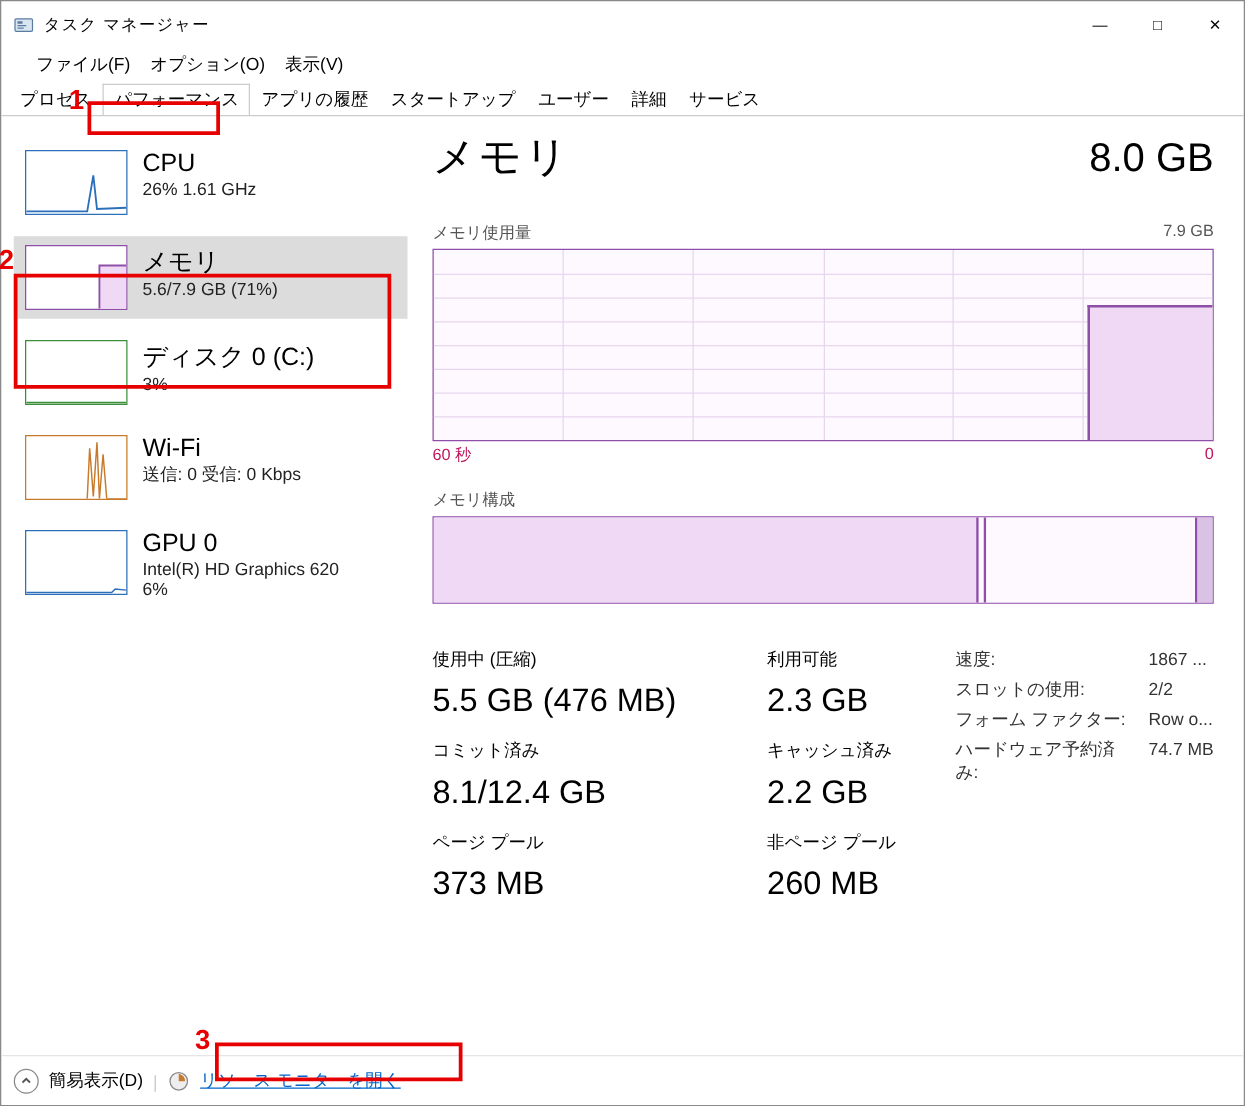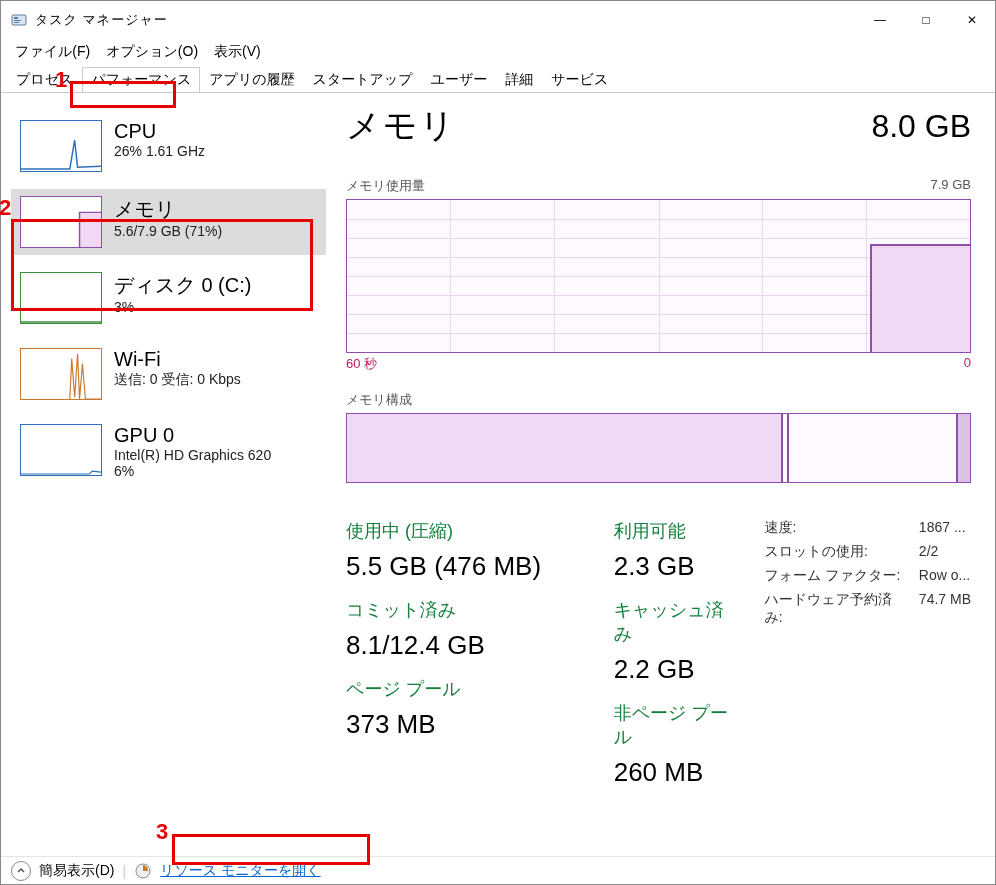--- a/index.html
+++ b/index.html
@@ -2,21 +2,21 @@
 <html><head>
 <meta charset="utf-8">
 <style>
   * { box-sizing: border-box; }
   html,body { margin:0; padding:0; font-family: "Yu Gothic UI","Meiryo UI","Segoe UI",sans-serif; font-size:14px; color:#000; background:#fff; }
   .window { width:996px; height:885px; border:1px solid #888; position:relative; display:flex; flex-direction:column; background:#fff; }
   .titlebar { height:38px; display:flex; align-items:center; padding-left:10px; }
   .titlebar .icon { width:16px; height:16px; margin-right:8px; display:inline-block; }
   .titlebar .title { flex:1; font-size:13px; letter-spacing:1px; }
   .titlebar .wbtn { width:46px; height:32px; display:flex; align-items:center; justify-content:center; font-family:"Segoe UI Symbol",sans-serif; font-size:12px; }
-  .menubar { height:26px; display:flex; align-items:center; padding-left:8px; gap:4px; }
+  .menubar { height:26px; display:flex; align-items:center; padding-left:22px; gap:4px; }
   .menubar .mitem { padding:2px 6px; font-size:14px; }
   .tabstrip { display:flex; align-items:center; padding-left:6px; border-bottom:1px solid #ccc; height:28px; }
   .tabstrip .tab { padding:3px 8px; font-size:14px; border:1px solid transparent; border-bottom:none; position:relative; top:1px; background:#fff; }
   .tabstrip .tab.active { border-color:#ccc; background:#fff; }
   .annot1 { position:absolute; border:3px solid #e60000; pointer-events:none; }
   .annot-label { position:absolute; color:#e60000; font-weight:bold; font-size:22px; pointer-events:none; }
   .body { flex:1; display:flex; overflow:hidden; }
   .sidebar { width:335px; padding:20px 10px 10px 10px; overflow:hidden; }
   .sbitem { display:flex; align-items:flex-start; padding:6px 8px; margin-bottom:10px; border:1px solid transparent; }
   .sbitem.selected { background:#dcdcdc; }
@@ -36,24 +36,24 @@
   .chart .grid { position:absolute; inset:0; }
   .chart .gridline { position:absolute; left:0; right:0; border-top:1px solid #e6d6ee; }
   .chart .vgridline { position:absolute; top:0; bottom:0; border-left:1px solid #e6d6ee; }
   .chart .fill { position:absolute; bottom:0; background:#efd9f5; border-top:2px solid #8e4fa8; border-left:2px solid #8e4fa8; }
   .axis { display:flex; font-size:13px; color:#be185d; margin-top:2px; }
   .axis .r { margin-left:auto; }
   .compbar { width:100%; height:70px; border:1px solid #8e4fa8; margin-top:4px; background:#fdf9fe; position:relative; }
   .compbar .seg { position:absolute; top:0; bottom:0; background:#efd9f5; border-right:2px solid #8e4fa8; }
   .stats { margin-top:36px; display:flex; gap:24px; }
   .stats .col { display:flex; flex-direction:column; gap:8px; }
-  .stats .lbl { font-size:18px; color:#15803d; }
+  .stats .lbl { font-size:14px; color:#000000; }
   .stats .val { font-size:26px; font-weight:400; }
   .kv { display:grid; grid-template-columns:auto auto; column-gap:14px; row-gap:6px; font-size:14px; color:#333; align-self:flex-start; }
-  .footer { height:28px; border-top:1px solid #e5e5e5; display:flex; align-items:center; padding:0 10px; gap:8px; position:relative; }
+  .footer { height:40px; border-top:1px solid #e5e5e5; display:flex; align-items:center; padding:0 10px; gap:8px; position:relative; }
   .footer .circle { width:20px; height:20px; border:1px solid #888; border-radius:50%; display:flex; align-items:center; justify-content:center; font-size:10px; color:#555; }
   .footer .sep { color:#ccc; }
   .footer .ricon { width:18px; height:18px; }
   .footer a { color:#0066cc; text-decoration:underline; font-size:14px; }
 </style>
 </head>
 <body>
 
 <div class="window">
 

